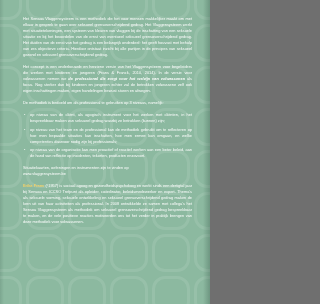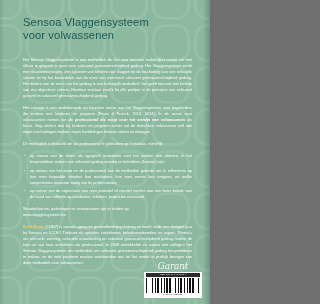--- a/index.html
+++ b/index.html
@@ -218,43 +218,33 @@
       <div class="cell" style="left: 110px; top: 276px; width: 38px; height: 38px;"></div>
       <div class="cell" style="left: 152px; top: 276px; width: 38px; height: 38px;"></div>
       <div class="cell" style="left: 194px; top: 276px; width: 38px; height: 38px;"></div>
     </div>
 
   <div class="edge-shadow"></div>
   <div class="edge-shadow-left"></div>
 
   <div class="content">
 
-    <h1 class="title">Sensoa Vlaggensysteem
-voor volwassenen</h1>
 
     <p class="para body-text" id="intro-paragraph">Het Sensoa Vlaggensysteem is een methodiek die het voor mensen makkelijker maakt om met elkaar in gesprek te gaan over seksueel grensoverschrijdend gedrag. Het Vlaggensysteem werkt met situatietekeningen, een systeem van kleuren van vlaggen bij de inschatting van een seksuele situatie en bij het beoordelen van de ernst van eventueel seksueel grensoverschrijdend gedrag. Het duiden van de ernst van het gedrag is een belangrijk onderdeel: het geeft houvast met behulp van zes objectieve criteria. Hierdoor ontstaat inzicht bij alle partijen in de principes van seksueel gezond en seksueel grensoverschrijdend gedrag.</p>
 
     <p class="para body-text"><span>Het concept is een onderbouwde en herziene versie van het Vlaggensysteem voor begeleiders die werken met kinderen en jongeren (Frans &amp; Franck, 2010, 2014). In de versie voor volwassenen nemen we </span><span class="bold">de professional die zorgt voor het welzijn van volwassenen</span><span> als focus. Nog sterker dan bij kinderen en jongeren echter zal de betrokken volwassene zelf ook eigen inschattingen maken, eigen handelingen bewust sturen en afwegen.</span></p>
 
     <p class="para body-text">De methodiek is bedoeld om als professional te gebruiken op 3 niveaus, namelijk:</p>
 
     <ul class="bullets">
       <li>op niveau van de cliënt, als agogisch instrument voor het werken met cliënten, in het bespreekbaar maken van seksueel gedrag waarbij ze betrokken (kunnen) zijn;</li>
       <li>op niveau van het team en de professional kan de methodiek gebruikt om te reflecteren op hoe men bepaalde situaties kan inschatten, hoe men ermee kan omgaan, en welke competenties daarvoor nodig zijn bij professionals;</li>
       <li>op niveau van de organisatie kan men proactief of reactief werken aan een beter beleid, aan de hand van reflectie op incidenten, tekorten, producten enzovoort.</li>
     </ul>
 
     <p class="para body-text"><span>Situatiekaarten, oefeningen en instrumenten zijn te vinden op</span><br><span>www.vlaggensysteem.be</span></p>
 
     <p class="para body-text"><span class="author-name">Erika Frans</span><span> (°1957) is sociaal agoog en gezondheidspsycholoog en werkt sinds een dertigtal jaar bij Sensoa en ICCSO Trefpunt als opleider, coördinator, beleidsmedewerker en expert. Thema's als seksuele vorming, seksuele ontwikkeling en seksueel grensoverschrijdend gedrag maken de kern uit van haar activiteiten als professional. In 2008 ontwikkelde ze samen met collega's het Sensoa Vlaggensysteem als methodiek om seksueel grensoverschrijdend gedrag bespreekbaar te maken, en de vele positieve reacties motiveerden ons tot het verder in praktijk brengen van deze methodiek voor volwassenen.</span></p>
 
   </div>
 
-  <div class="publisher">
-    <div class="logo">Garant</div>
-    <div class="barcode-box">
-      <div class="isbn-bar">ISBN 978-90-441-3608-1</div>
-      <div class="bars"></div>
-      <div class="isbn-text">9 789044 136081</div>
-    </div>
-  </div>
 
 </div>
 
 </body></html>

